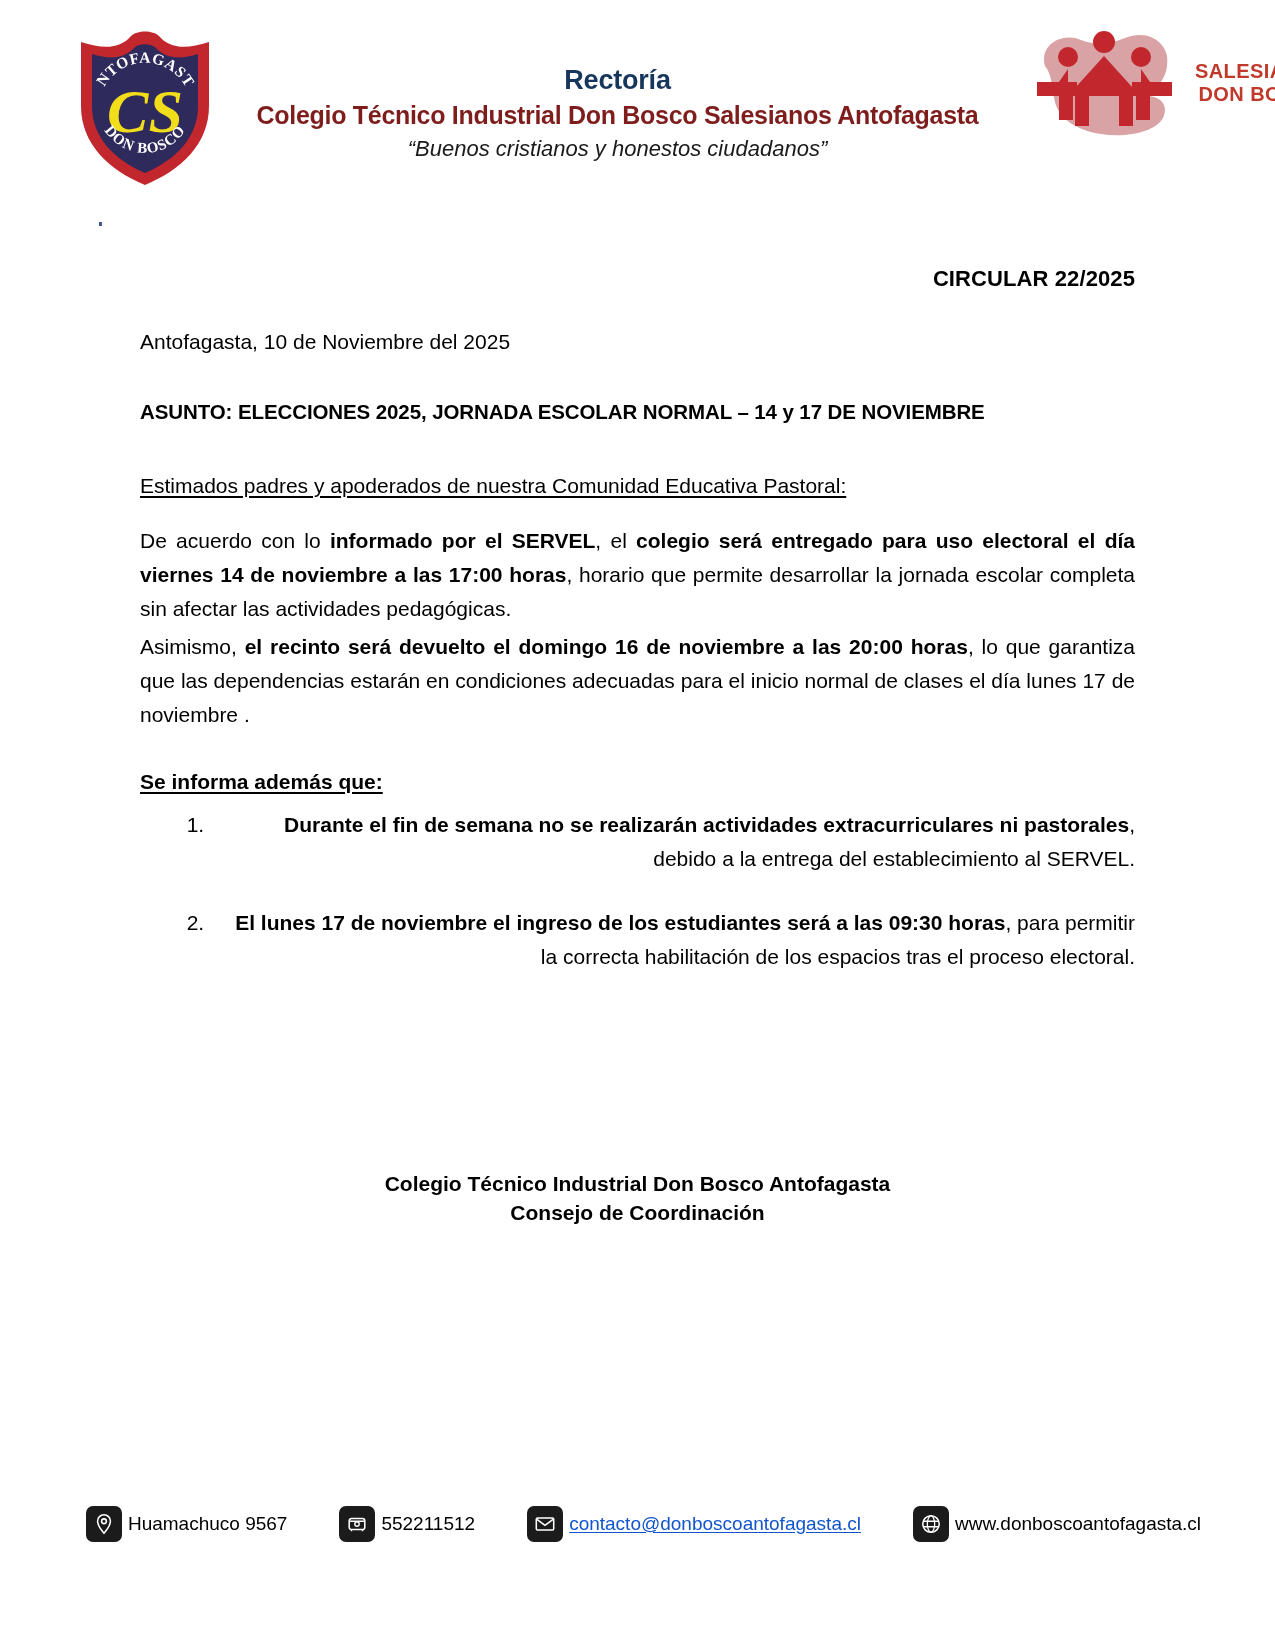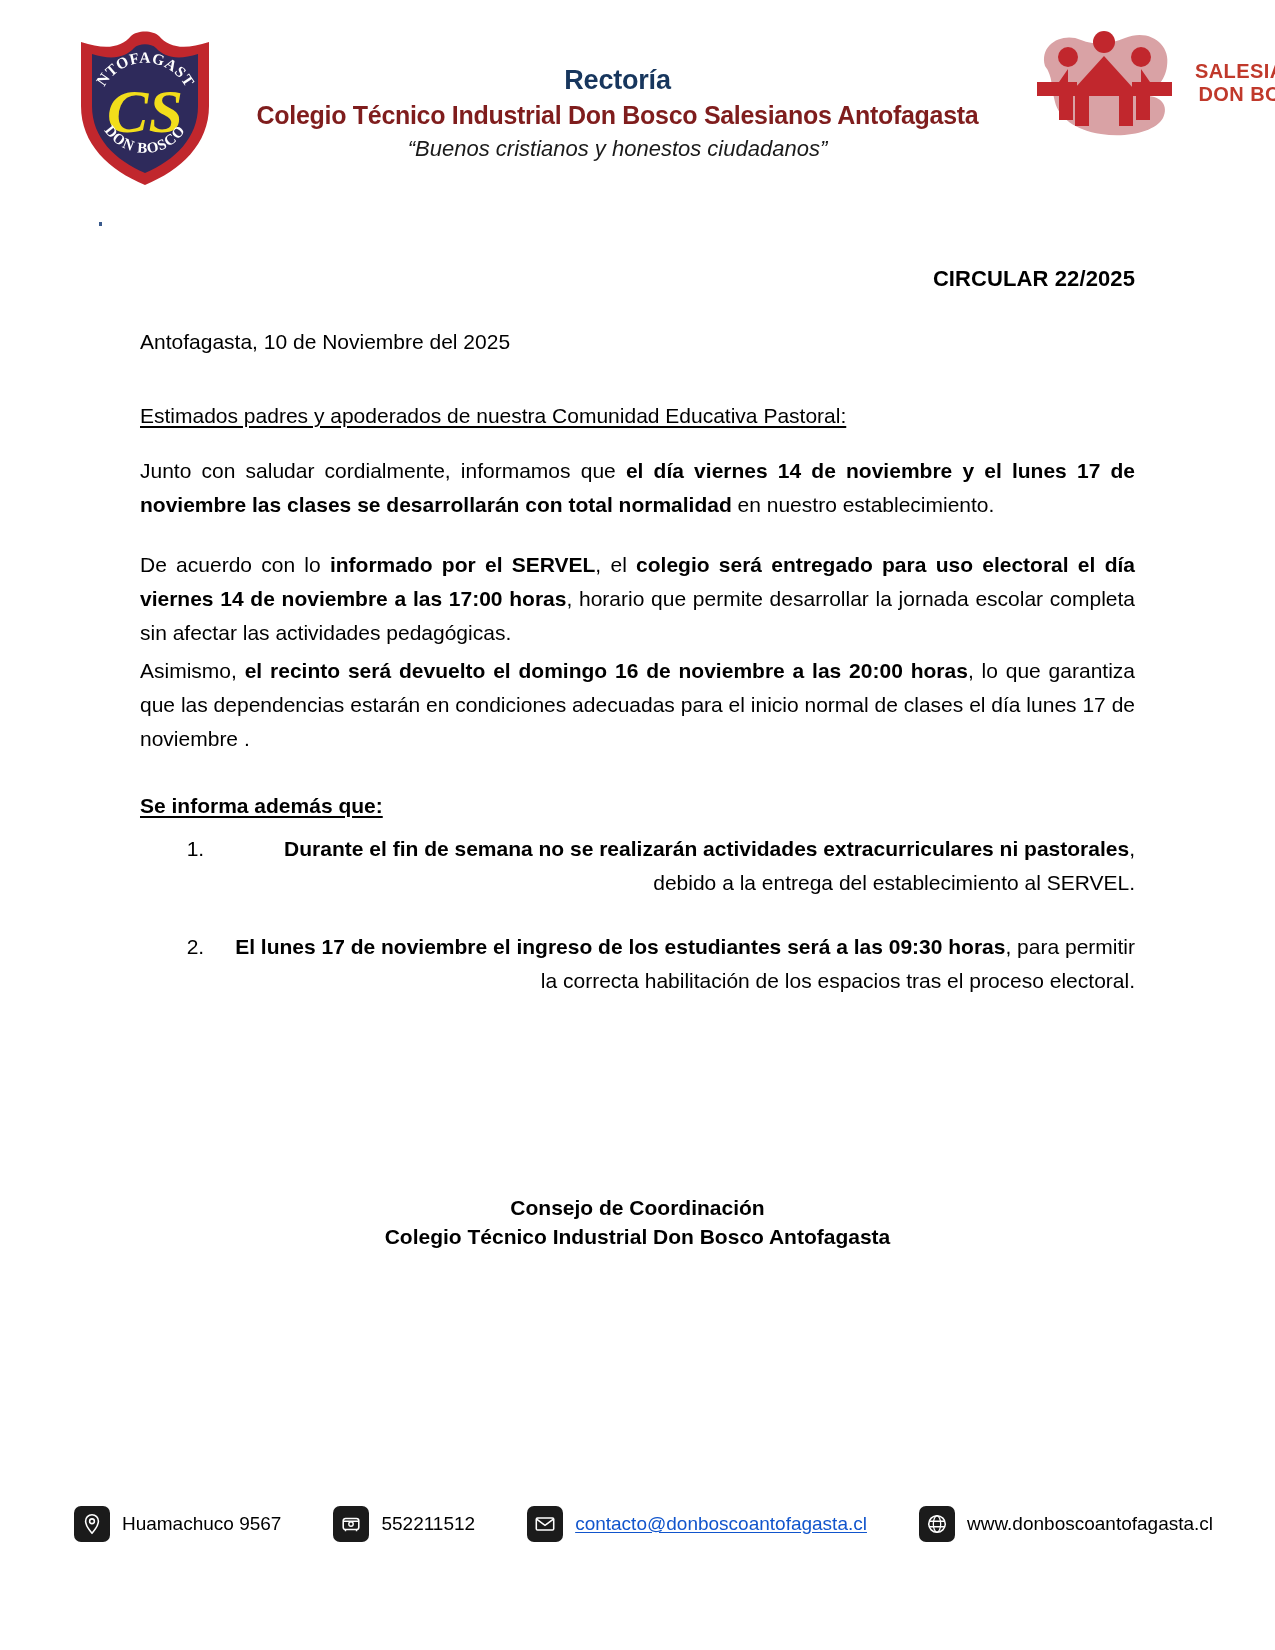--- a/index.html
+++ b/index.html
@@ -187,21 +187,21 @@
     display: flex;
     align-items: center;
     justify-content: center;
     gap: 0;
     padding: 0 70px;
     box-sizing: border-box;
   }
   .f-item {
     display: flex;
     align-items: center;
-    gap: 12px;
+    gap: 6px;
     font-size: 19px;
     white-space: nowrap;
     padding-left: 12px;
   }
   .f-item + .f-item { margin-left: 40px; }
   .f-ico {
     width: 36px;
     height: 36px;
     flex: 0 0 36px;
     border-radius: 7px;
@@ -274,40 +274,40 @@
   </div>
 
   <div class="tiny-dot"></div>
 
   <div class="content">
 
     <div class="circular-title">CIRCULAR 22/2025</div>
 
     <div class="date-line">Antofagasta, 10 de Noviembre del 2025</div>
 
+    <div class="asunto">ASUNTO: ELECCIONES 2025, JORNADA ESCOLAR NORMAL – 14 y 17 DE  NOVIEMBRE</div>
 
     <div><span class="saludo">Estimados padres y apoderados de nuestra Comunidad Educativa Pastoral:</span></div>
 
-    <p class="para"><span>Junto con saludar cordialmente, informamos que </span><b>el día viernes 14 de noviembre y el lunes 17 de noviembre las clases se desarrollarán con total normalidad</b><span> en nuestro establecimiento.</span></p>
 
     <p class="para"><span>De acuerdo con lo </span><b>informado por el SERVEL</b><span>, el </span><b>colegio será entregado para uso electoral el día viernes 14 de noviembre a las 17:00 horas</b><span>, horario que permite desarrollar la jornada escolar completa sin afectar las actividades pedagógicas.</span></p>
 
     <p class="para tight"><span>Asimismo, </span><b>el recinto será devuelto el domingo 16 de noviembre a las 20:00 horas</b><span>, lo que garantiza que las dependencias estarán en condiciones adecuadas para el inicio normal de clases el día lunes 17 de noviembre .</span></p>
 
     <div><span class="seinforma">Se informa además que:</span></div>
 
     <ol class="items">
       <li><b>Durante el fin de semana no se realizarán actividades extracurriculares ni pastorales</b><span>, debido a la entrega del establecimiento al SERVEL.</span></li>
       <li><b>El lunes 17 de noviembre el ingreso de los estudiantes será a las 09:30 horas</b><span>, para permitir la correcta habilitación de los espacios tras el proceso electoral.</span></li>
     </ol>
 
 
     <div class="signature">
+      <div>Colegio Técnico Industrial Don Bosco Antofagasta</div>
       <div>Consejo de Coordinación</div>
-      <div>Colegio Técnico Industrial Don Bosco Antofagasta</div>
     </div>
   </div>
 
   <div class="footer">
 
     <div class="f-item">
       <span class="f-ico">
         <svg width="22" height="22" viewBox="0 0 24 24">
           <path d="M12 2 C8 2 5 5 5 9 c0 5 7 13 7 13 s7-8 7-13 c0-4-3-7-7-7 z" fill="none" stroke="#ffffff" stroke-width="1.7"></path>
           <circle cx="12" cy="9" r="2.6" fill="none" stroke="#ffffff" stroke-width="1.7"></circle>

